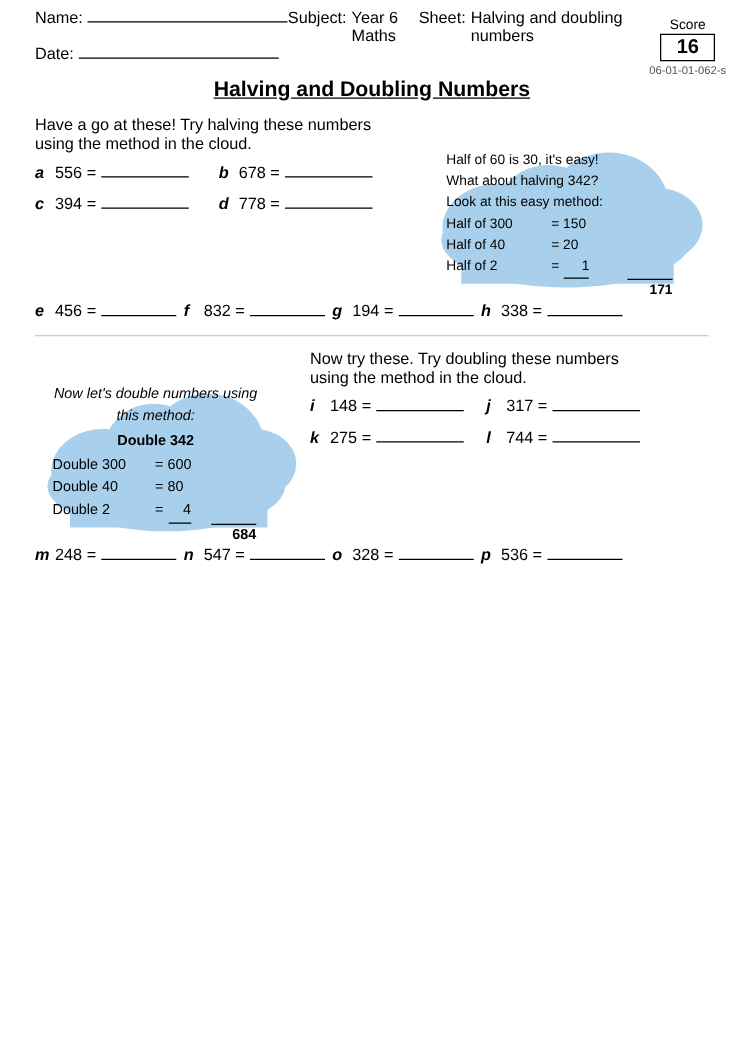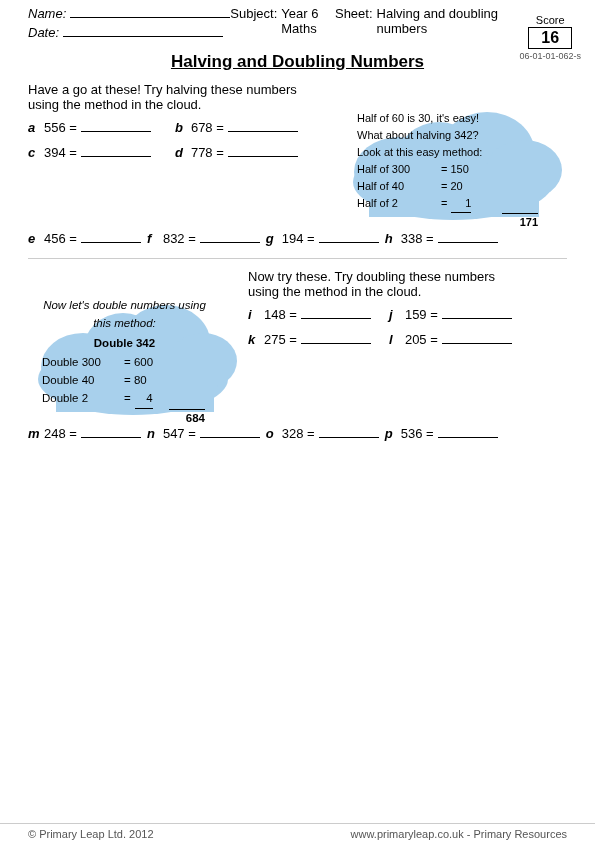--- a/index.html
+++ b/index.html
@@ -53,22 +53,21 @@
     .header-fields {
       margin-top: 6px;
       display: flex;
       justify-content: space-between;
       align-items: flex-start;
       padding-right: 60px;
     }
     .left-fields {
       display: flex;
       flex-direction: column;
-      gap: 4px;
-      font-style: italic;
+      gap: 14px;
     }
     .field-row {
       display: flex;
       align-items: baseline;
       gap: 4px;
       font-size: 13px;
     }
     .field-line {
       border-bottom: 1px solid #000;
       width: 160px;
@@ -375,34 +374,34 @@
       <p class="instructions-2">Now try these. Try doubling these numbers using the method in the cloud.</p>
 
       <div class="ex-row-2">
         <div class="exercise-item">
           <span class="ex-label">i</span>
           <span>148 =</span>
           <span class="answer-line"></span>
         </div>
         <div class="exercise-item">
           <span class="ex-label">j</span>
-          <span>159 =</span>
+          <span>317 =</span>
           <span class="answer-line"></span>
         </div>
       </div>
 
       <div class="ex-row-2">
         <div class="exercise-item">
           <span class="ex-label">k</span>
           <span>275 =</span>
           <span class="answer-line"></span>
         </div>
         <div class="exercise-item">
           <span class="ex-label">l</span>
-          <span>205 =</span>
+          <span>744 =</span>
           <span class="answer-line"></span>
         </div>
       </div>
     </div>
   </div>
 
   <div class="exercise-row-4" style="margin-top:4px; flex-wrap:nowrap; gap:6px;">
     <div class="exercise-item">
       <span class="ex-label">m</span>
       <span>248 =</span>
@@ -418,18 +417,14 @@
       <span>328 =</span>
       <span class="answer-line-sm"></span>
     </div>
     <div class="exercise-item">
       <span class="ex-label">p</span>
       <span>536 =</span>
       <span class="answer-line-sm"></span>
     </div>
   </div>
 
-  <div class="footer">
-    <span>© Primary Leap Ltd. 2012</span>
-    <span>www.primaryleap.co.uk  -  Primary Resources</span>
-  </div>
 
 </div>
 
 </body></html>

